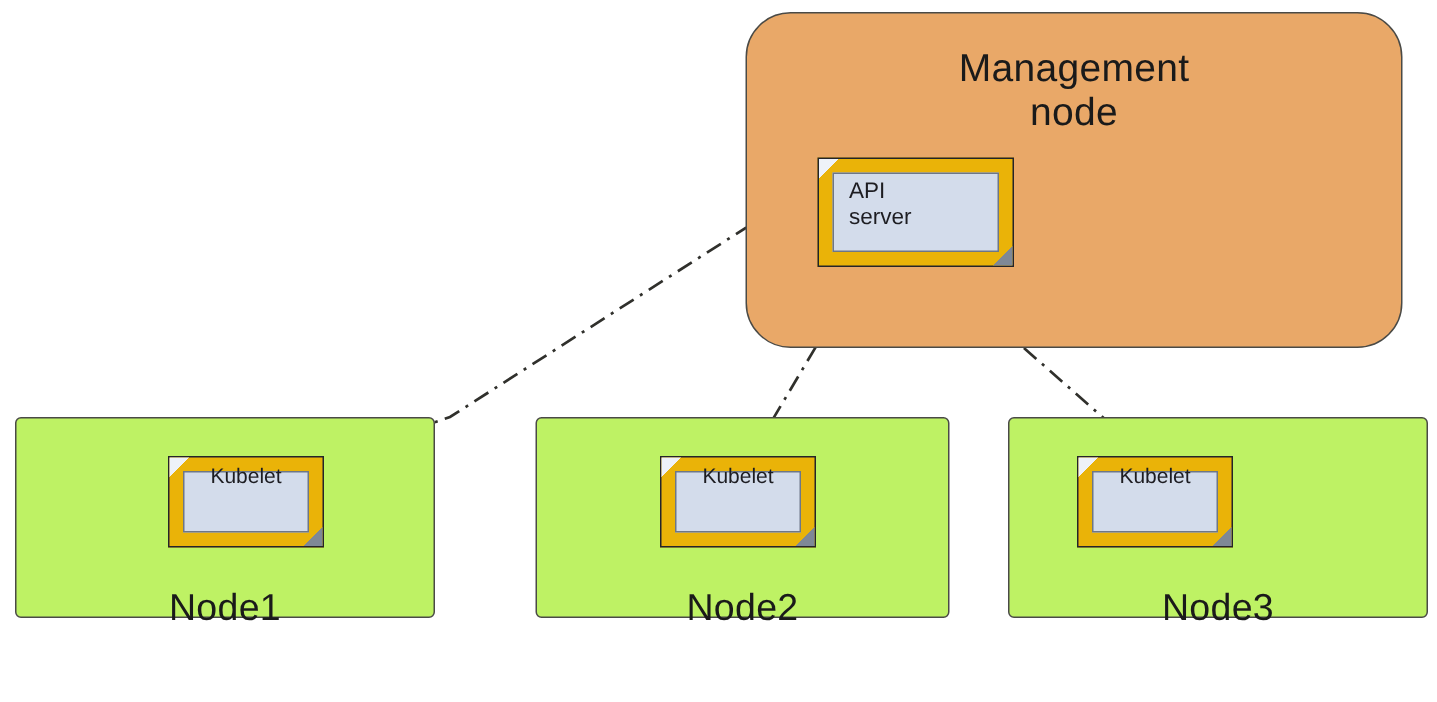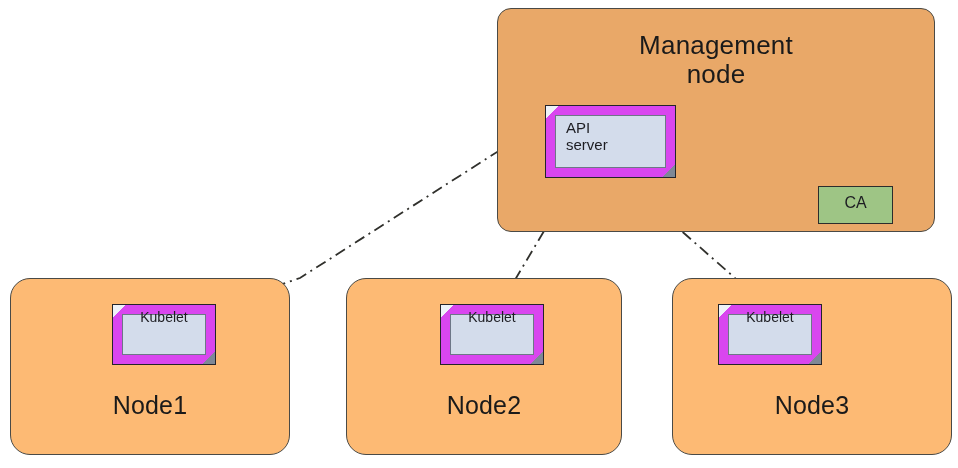--- a/index.html
+++ b/index.html
@@ -8,52 +8,52 @@
     width:958px;height:468px;
     background:#ffffff;
     overflow:hidden;
     font-family:"Liberation Sans","DejaVu Sans",sans-serif;
   }
   
   .group{
     position:absolute;
     box-sizing:border-box;
     border:1.5px solid #4a4a46;
-    border-radius:14px;
+    border-radius:30px;
   }
   .group .grp-title{
     position:absolute;
     left:0;right:0;
     text-align:center;
     color:#1a1a1a;
     line-height:1.12;
     white-space:pre-line;
     letter-spacing:0.2px;
   }
   #mgmt-node{
     left:497px;top:8px;width:438px;height:224px;
     background:#e9a868;
   }
   #mgmt-node .grp-title{top:22px;font-size:26px;}
   .worker-node{
-    top:278px;height:177px;
-    background:#fdba74;
-    border-radius:20px;
+    top:278px;height:134px;
+    background:#bef264;
+    border-radius:4px;
   }
   #node-1{left:10px;width:280px;}
-  #node-2{left:346px;width:276px;}
+  #node-2{left:357px;width:276px;}
   #node-3{left:672px;width:280px;padding-left:33px;}
   .worker-node .grp-title{top:112px;font-size:25px;}
 
   
   .plate{
     position:absolute;
     box-sizing:border-box;
     border:1.5px solid #24242a;
-    background:#d946ef;
+    background:#eab308;
     padding:3px;
   }
   .plate .inner{
     position:absolute;
     inset:9px;
     box-sizing:border-box;
     border:1px solid #6d7787;
     background:#d3dceb;
   }
   
@@ -135,24 +135,20 @@
   </div>
 
   <div class="plate" id="api-server">
     <div class="inner"></div>
     <div class="bev-tl"></div>
     <div class="bev-br"></div>
     <div class="plate-label">API
 server</div>
   </div>
 
-  <div id="ca-box">
-    <div class="ca-front"></div>
-    <div class="ca-label">CA</div>
-  </div>
 
   <div class="group worker-node" id="node-1">
     <div class="grp-title">Node1</div>
   </div>
   <div class="plate kubelet-plate" id="kubelet-1">
     <div class="inner"></div>
     <div class="bev-tl"></div>
     <div class="bev-br"></div>
     <div class="plate-label">Kubelet</div>
   </div>

